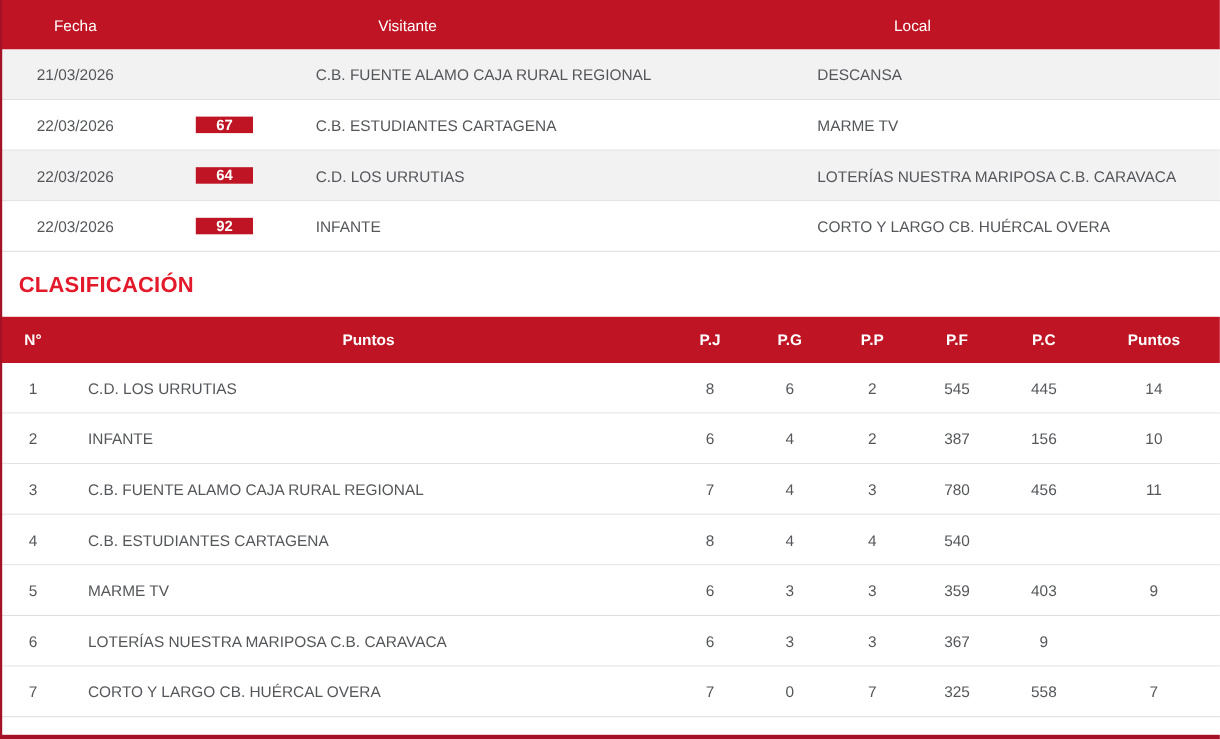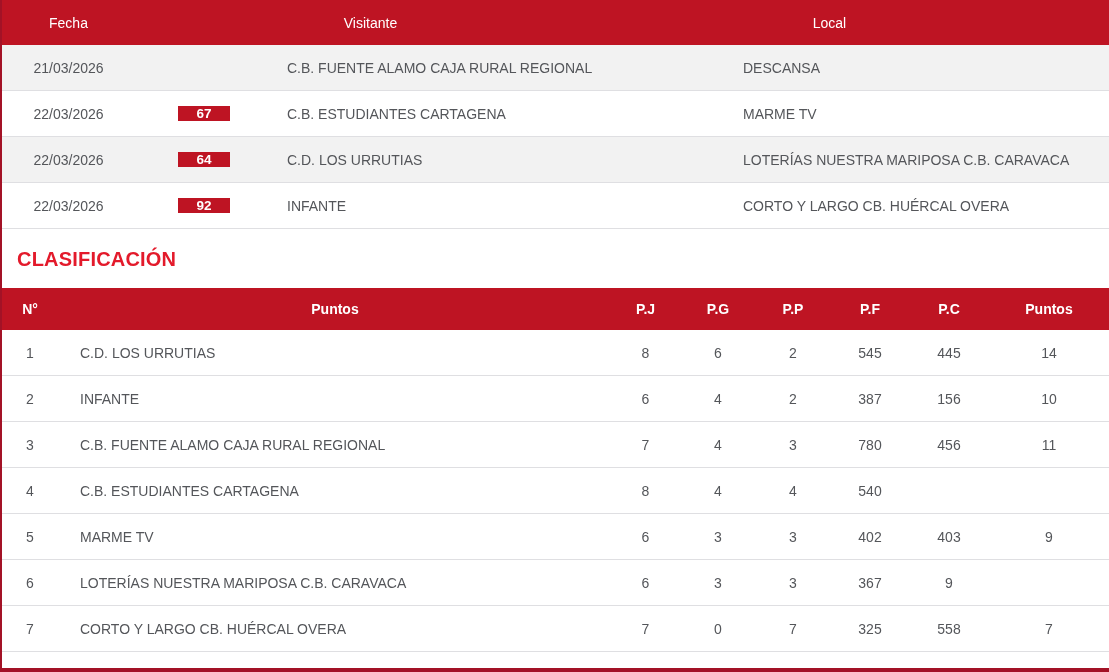--- a/index.html
+++ b/index.html
@@ -178,21 +178,21 @@
           <div class="cell c-num">4</div>
           <div class="cell c-num">4</div>
           <div class="cell c-num">540</div>
         </div>
         <div class="s-row alt">
           <div class="cell c-pos">5</div>
           <div class="cell c-name">MARME TV</div>
           <div class="cell c-num">6</div>
           <div class="cell c-num">3</div>
           <div class="cell c-num">3</div>
-          <div class="cell c-num">402</div>
+          <div class="cell c-num">359</div>
           <div class="cell c-num">403</div>
           <div class="cell c-num">9</div>
         </div>
         <div class="s-row">
           <div class="cell c-pos">6</div>
           <div class="cell c-name">LOTERÍAS NUESTRA MARIPOSA C.B. CARAVACA</div>
           <div class="cell c-num">6</div>
           <div class="cell c-num">3</div>
           <div class="cell c-num">3</div>
           <div class="cell c-num">367</div>

